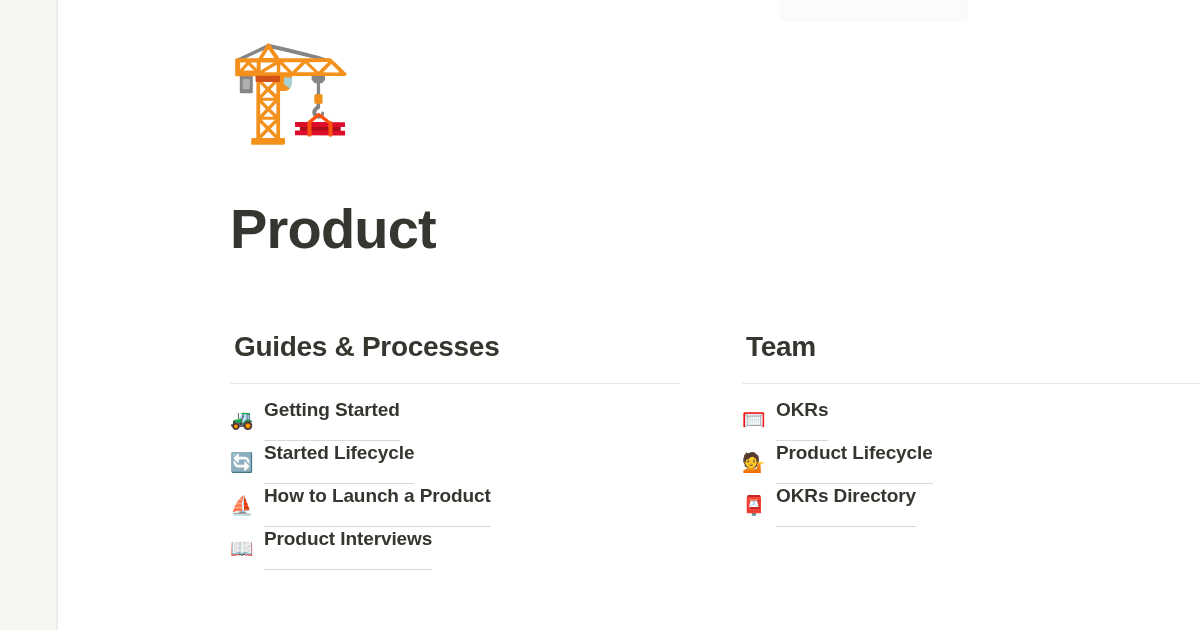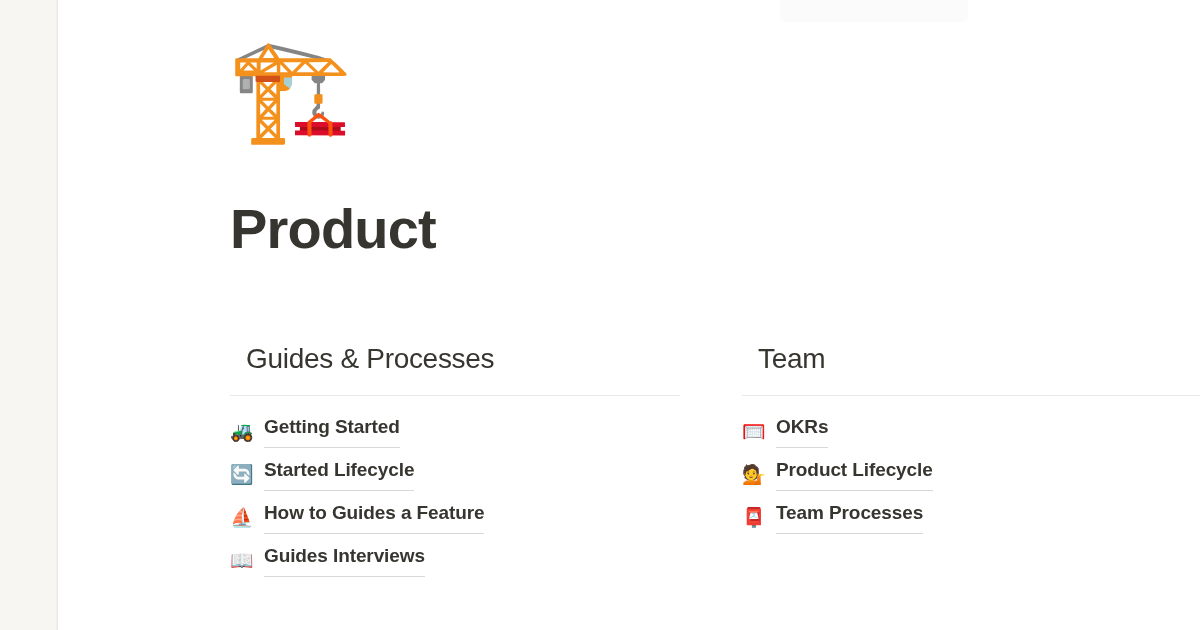--- a/index.html
+++ b/index.html
@@ -109,24 +109,24 @@
   .column {
     width: 450px;
     flex: 0 0 450px;
   }
   .column.wide {
     width: 520px;
     flex: 0 0 520px;
   }
 
   .section-heading {
-    margin: 16px;
+    margin: 4px;
     font-size: 28px;
     line-height: 1.25;
-    font-weight: normal;
+    font-weight: bold;
     letter-spacing: -0.3px;
     color: #37352f;
     font-family: "Liberation Sans", sans-serif;
   }
 
   .section-divider {
     height: 1px;
     background: #e9e9e7;
     margin-top: 19px;
     margin-bottom: 14px;
@@ -156,21 +156,21 @@
     user-select: none;
   }
 
   .link-text {
     font-size: 19px;
     line-height: 1.3;
     font-weight: bold;
     color: #37352f;
     text-decoration: none;
     border-bottom: 1px solid #d8d8d6;
-    padding-bottom: 7px;
+    padding-bottom: 18px;
     font-family: "Liberation Sans", sans-serif;
     letter-spacing: -0.1px;
     cursor: pointer;
   }
 </style>
 </head>
 <body>
 
 <div id="app">
 
@@ -195,44 +195,44 @@
             <li class="link-item">
               <span class="link-emoji">🚜</span>
               <a class="link-text">Getting Started</a>
             </li>
             <li class="link-item">
               <span class="link-emoji">🔄</span>
               <a class="link-text">Started Lifecycle</a>
             </li>
             <li class="link-item">
               <span class="link-emoji">⛵</span>
-              <a class="link-text">How to Guides a Feature</a>
+              <a class="link-text">How to Launch a Product</a>
             </li>
             <li class="link-item">
               <span class="link-emoji">📖</span>
-              <a class="link-text">Guides Interviews</a>
+              <a class="link-text">Product Interviews</a>
             </li>
           </ul>
         </section>
 
         <section class="column wide">
           <h2 class="section-heading">Team</h2>
           <div class="section-divider"></div>
           <ul class="link-list">
             <li class="link-item">
               <span class="link-emoji">🥅</span>
               <a class="link-text">OKRs</a>
             </li>
             <li class="link-item">
               <span class="link-emoji">💁</span>
               <a class="link-text">Product Lifecycle</a>
             </li>
             <li class="link-item">
               <span class="link-emoji">📮</span>
-              <a class="link-text">Team Processes</a>
+              <a class="link-text">OKRs Directory</a>
             </li>
           </ul>
         </section>
 
       </div>
     </div>
   </main>
 </div>
 
 </body></html>

